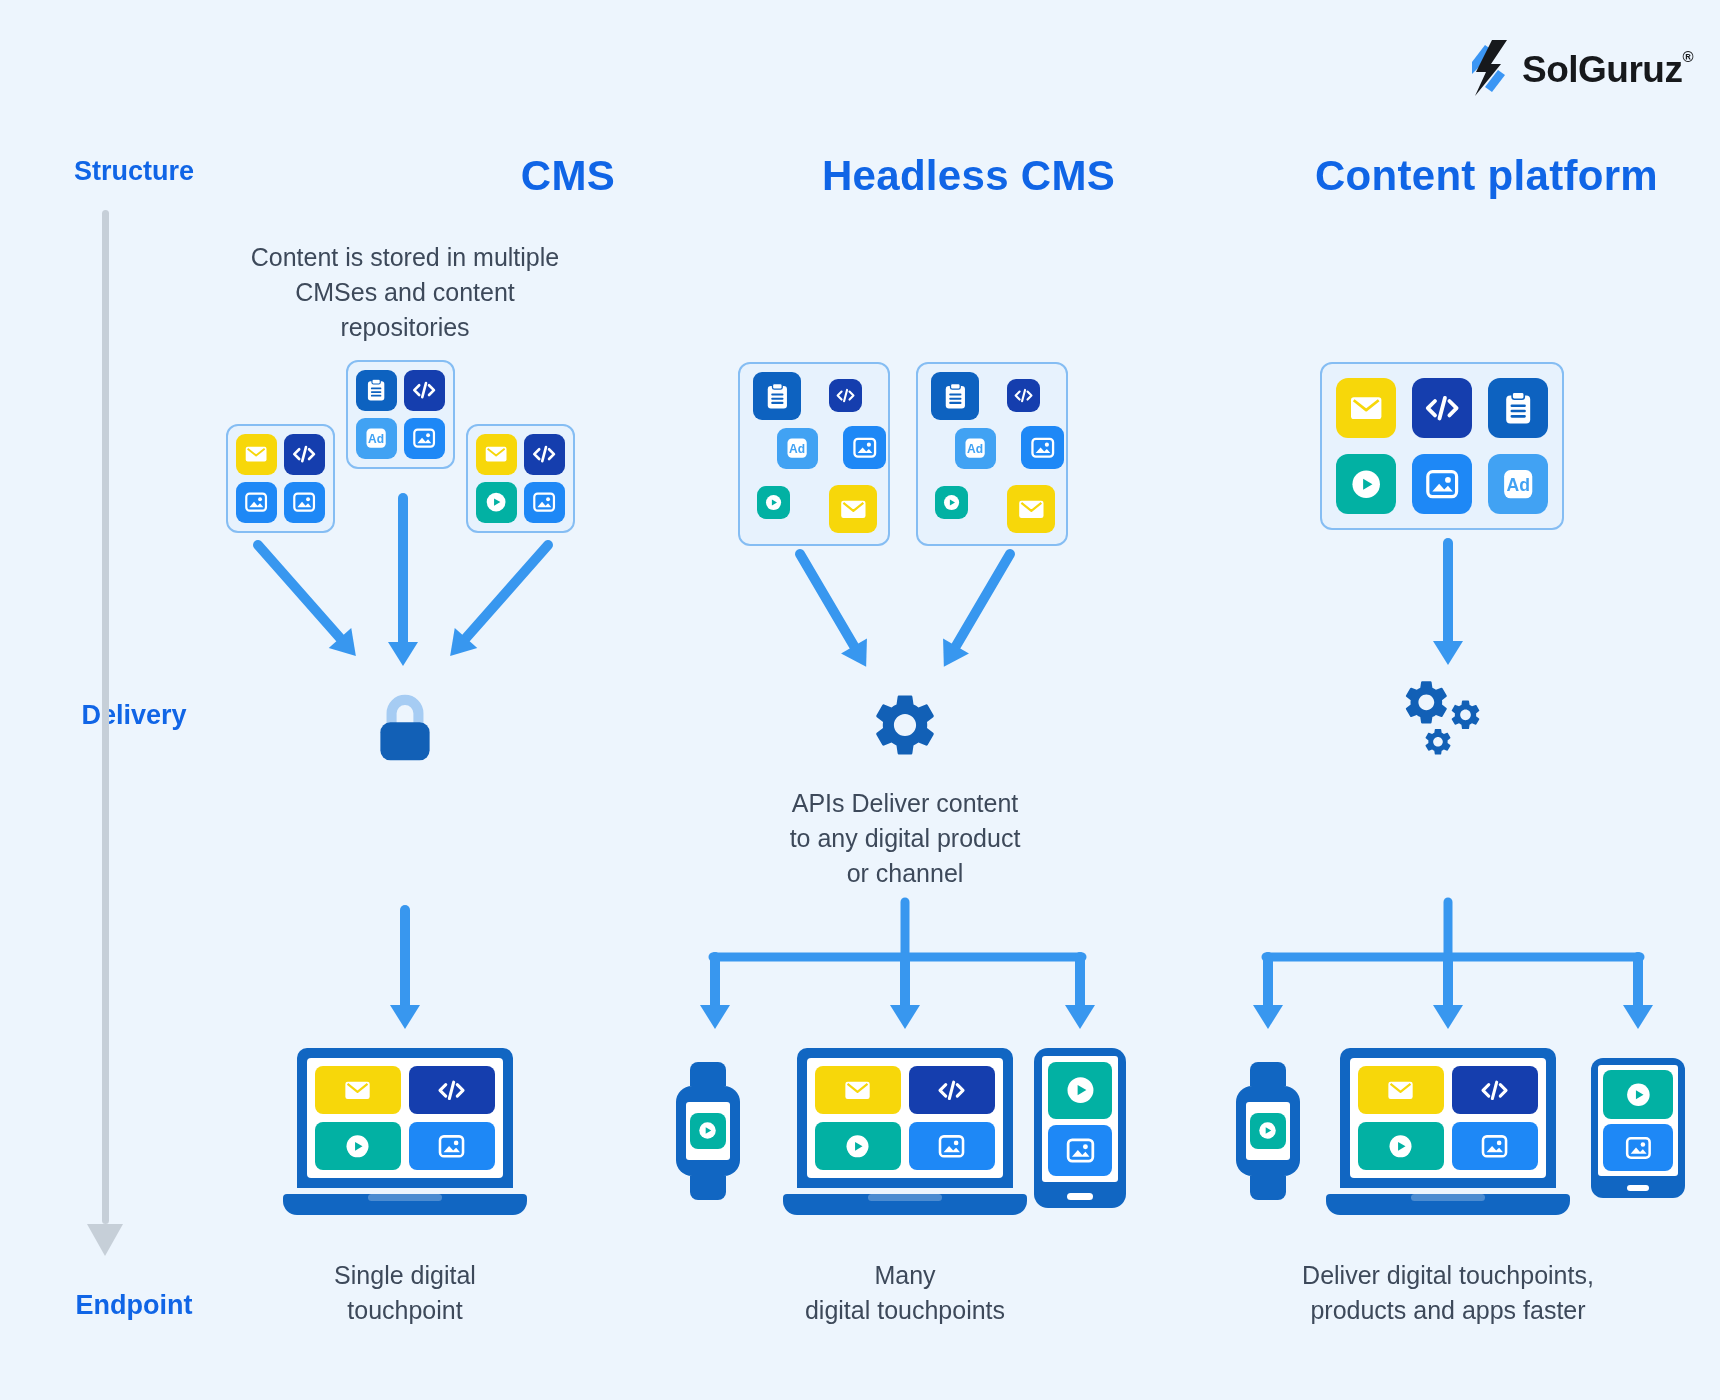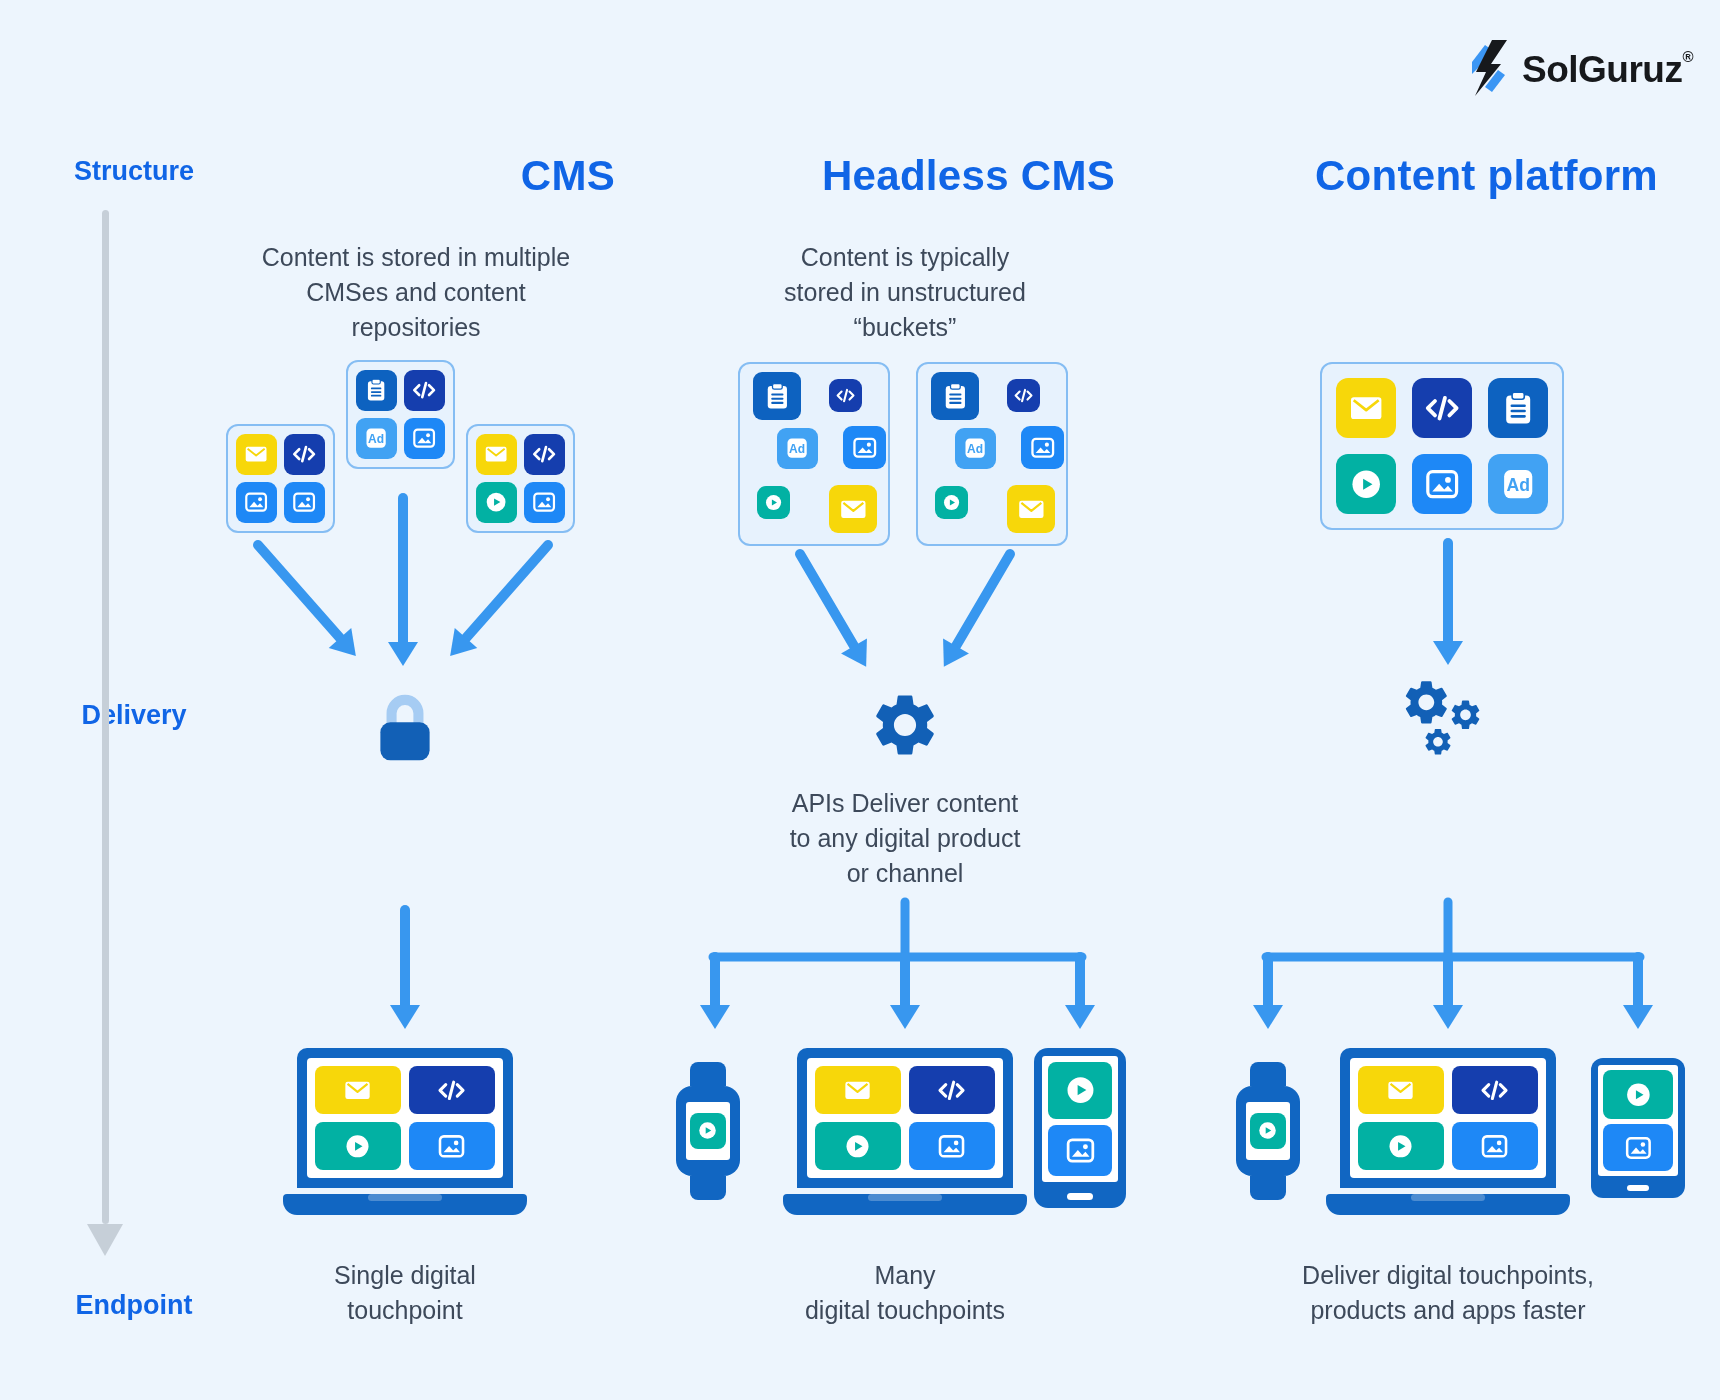--- a/index.html
+++ b/index.html
@@ -11,21 +11,21 @@
   }
   
   .col-title{position:absolute;width:420px;text-align:right;font-size:42px;font-weight:700;
     color:var(--accent-blue);letter-spacing:.3px;}
   #title-cms{left:195px;top:152px}
   #title-headless{left:695px;top:152px}
   #title-platform{left:1238px;top:152px}
 
   .body-text{position:absolute;width:420px;text-align:center;font-size:25px;line-height:1.4;
     color:var(--text-dark);white-space:pre-line;}
-  #desc-cms{left:206px;top:240px}
+  #desc-cms{left:195px;top:240px}
   #desc-headless{left:695px;top:240px}
   #desc-platform{left:1238px;top:240px}
   #del-cms{left:195px;top:786px}
   #del-headless{left:695px;top:786px}
   #del-platform{left:1238px;top:786px}
   #cap-cms{left:195px;top:1258px}
   #cap-headless{left:695px;top:1258px}
   #cap-platform{left:1223px;top:1258px;width:450px}
 
   
@@ -159,23 +159,20 @@
   <div class="timeline-line"></div>
   <div class="timeline-head"></div>
 
   <div class="col-title" id="title-cms">CMS</div>
   <div class="col-title" id="title-headless">Headless CMS</div>
   <div class="col-title" id="title-platform">Content platform</div>
 
   <div class="body-text" id="desc-cms">Content is stored in multiple
 CMSes and content
 repositories</div>
-  <div class="body-text" id="desc-headless">Content is typically
-stored in unstructured
-“buckets”</div>
 
   <div class="card card-grid" id="card-a">
       <div class="tile tile-mail">
         <svg viewBox="0 0 24 24">
           <rect x="2.5" y="5.2" width="19" height="13.6" rx="1.8" fill="#fff"></rect>
           <path d="M4.2 7l7.8 6.2L19.8 7" fill="none" stroke="currentColor" stroke-width="1.7" stroke-linejoin="round"></path>
         </svg>
       </div>
       <div class="tile tile-code">
         <svg viewBox="0 0 24 24" fill="none" stroke="#fff" stroke-width="2.4" stroke-linecap="round" stroke-linejoin="round">

